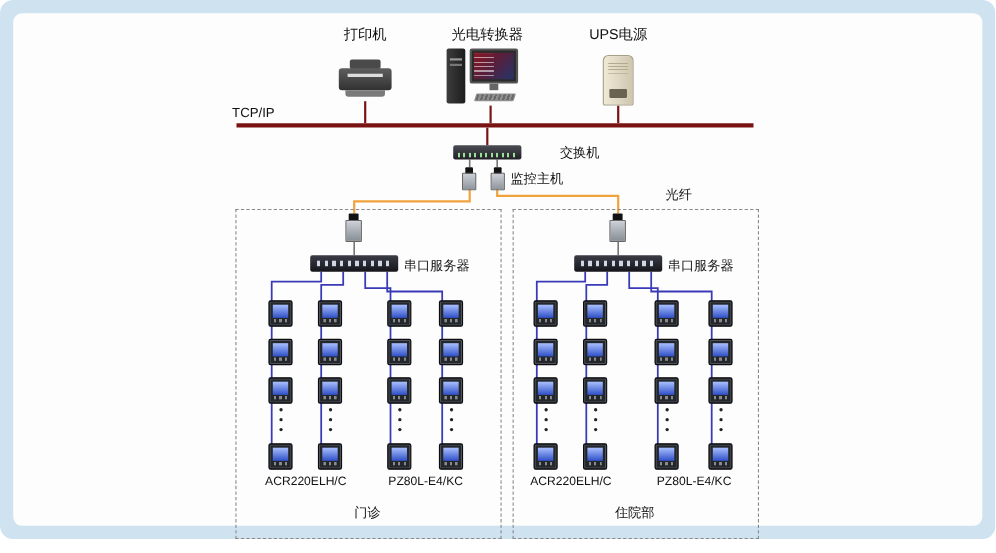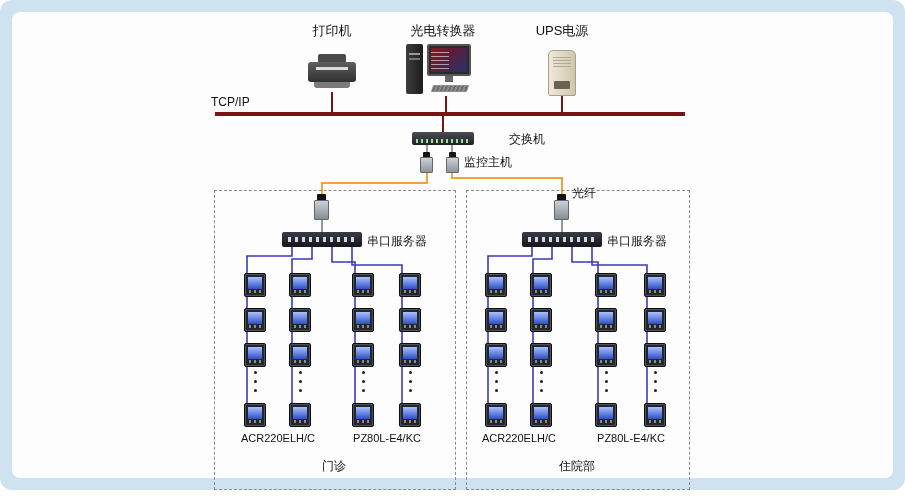--- a/index.html
+++ b/index.html
@@ -142,21 +142,21 @@
 
   <div class="abs sconv" style="left:420px;top:152px;">
     <div class="cap"></div>
     <div class="body"></div>
   </div>
   <div class="abs sconv" style="left:446px;top:152px;">
     <div class="cap"></div>
     <div class="body"></div>
   </div>
   <div class="lbl lbl-sm" style="left:464px;top:154px;">监控主机</div>
-  <div class="lbl lbl-sm" style="left:572px;top:169px;margin-top:16px;">光纤</div>
+  <div class="lbl lbl-sm" style="left:605px;top:169px;">光纤</div>
 
   <div class="dashed-box" style="left:214px;top:190px;width:240px;height:298px;"></div>
   <div class="dashed-box" style="left:466px;top:190px;width:222px;height:298px;"></div>
 
   <div class="abs box-conv" style="left:314px;top:194px;">
     <div class="cap"></div>
     <div class="body"></div>
   </div>
   <div class="abs box-conv" style="left:554px;top:194px;">
     <div class="cap"></div>

